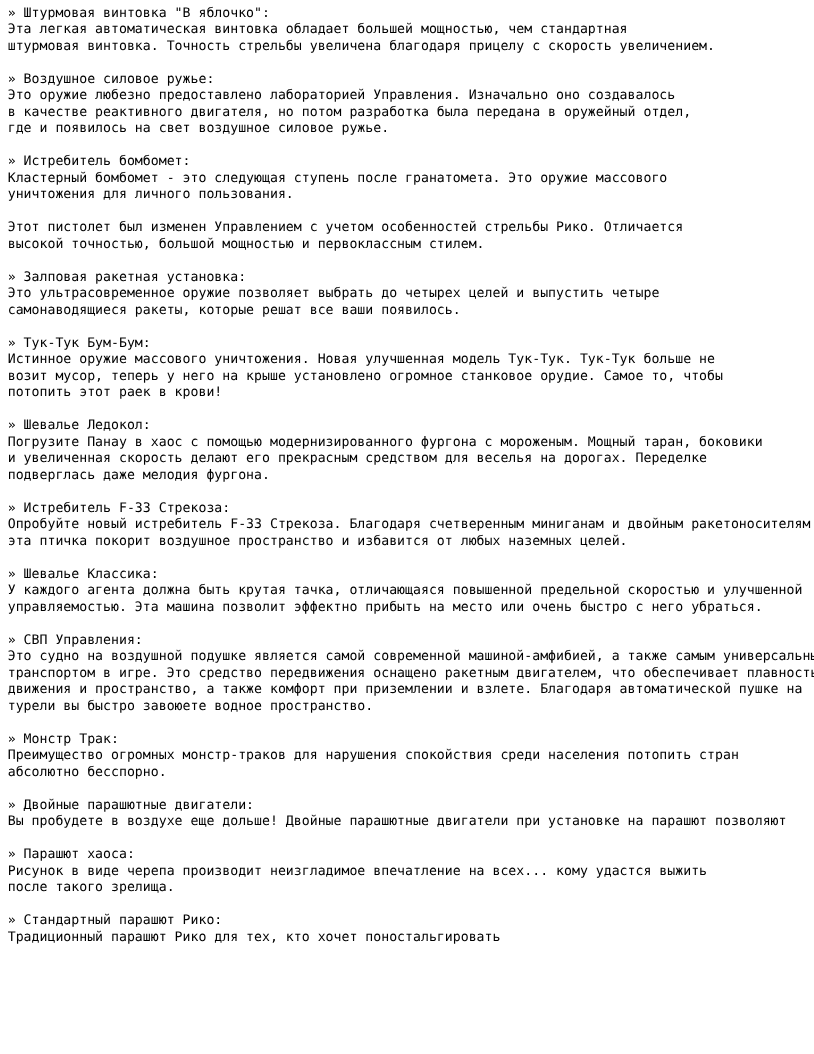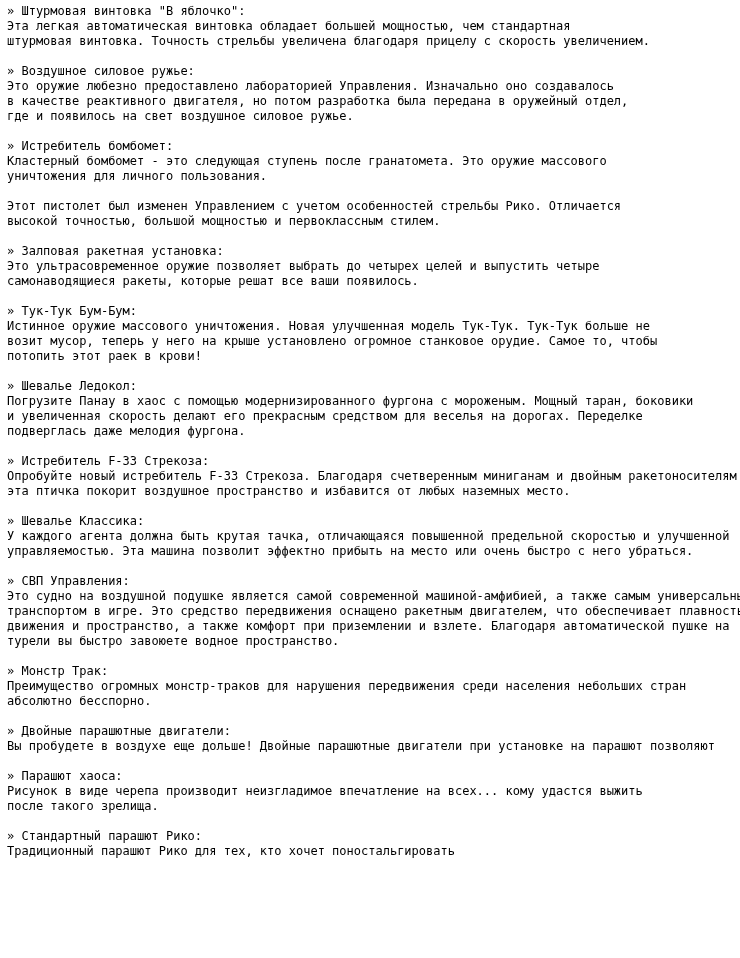--- a/index.html
+++ b/index.html
@@ -65,37 +65,37 @@
       </div>
       <div class="section">
         <div class="line header">» Шевалье Ледокол:</div>
         <div class="line">Погрузите Панау в хаос с помощью модернизированного фургона с мороженым. Мощный таран, боковики</div>
         <div class="line">и увеличенная скорость делают его прекрасным средством для веселья на дорогах. Переделке</div>
         <div class="line">подверглась даже мелодия фургона.</div>
       </div>
       <div class="section">
         <div class="line header">» Истребитель F-33 Стрекоза:</div>
         <div class="line">Опробуйте новый истребитель F-33 Стрекоза. Благодаря счетверенным миниганам и двойным ракетоносителям</div>
-        <div class="line">эта птичка покорит воздушное пространство и избавится от любых наземных место.</div>
+        <div class="line">эта птичка покорит воздушное пространство и избавится от любых наземных целей.</div>
       </div>
       <div class="section">
         <div class="line header">» Шевалье Классика:</div>
         <div class="line">У каждого агента должна быть крутая тачка, отличающаяся повышенной предельной скоростью и улучшенной</div>
         <div class="line">управляемостью. Эта машина позволит эффектно прибыть на место или очень быстро с него убраться.</div>
       </div>
       <div class="section">
         <div class="line header">» СВП Управления:</div>
         <div class="line">Это судно на воздушной подушке является самой современной машиной-амфибией, а также самым универсальным</div>
         <div class="line">транспортом в игре. Это средство передвижения оснащено ракетным двигателем, что обеспечивает плавность</div>
         <div class="line">движения и пространство, а также комфорт при приземлении и взлете. Благодаря автоматической пушке на</div>
         <div class="line">турели вы быстро завоюете водное пространство.</div>
       </div>
       <div class="section">
         <div class="line header">» Монстр Трак:</div>
-        <div class="line">Преимущество огромных монстр-траков для нарушения передвижения среди населения небольших стран</div>
+        <div class="line">Преимущество огромных монстр-траков для нарушения спокойствия среди населения потопить стран</div>
         <div class="line">абсолютно бесспорно.</div>
       </div>
       <div class="section">
         <div class="line header">» Двойные парашютные двигатели:</div>
         <div class="line">Вы пробудете в воздухе еще дольше! Двойные парашютные двигатели при установке на парашют позволяют</div>
       </div>
       <div class="section">
         <div class="line header">» Парашют хаоса:</div>
         <div class="line">Рисунок в виде черепа производит неизгладимое впечатление на всех... кому удастся выжить</div>
         <div class="line">после такого зрелища.</div>

